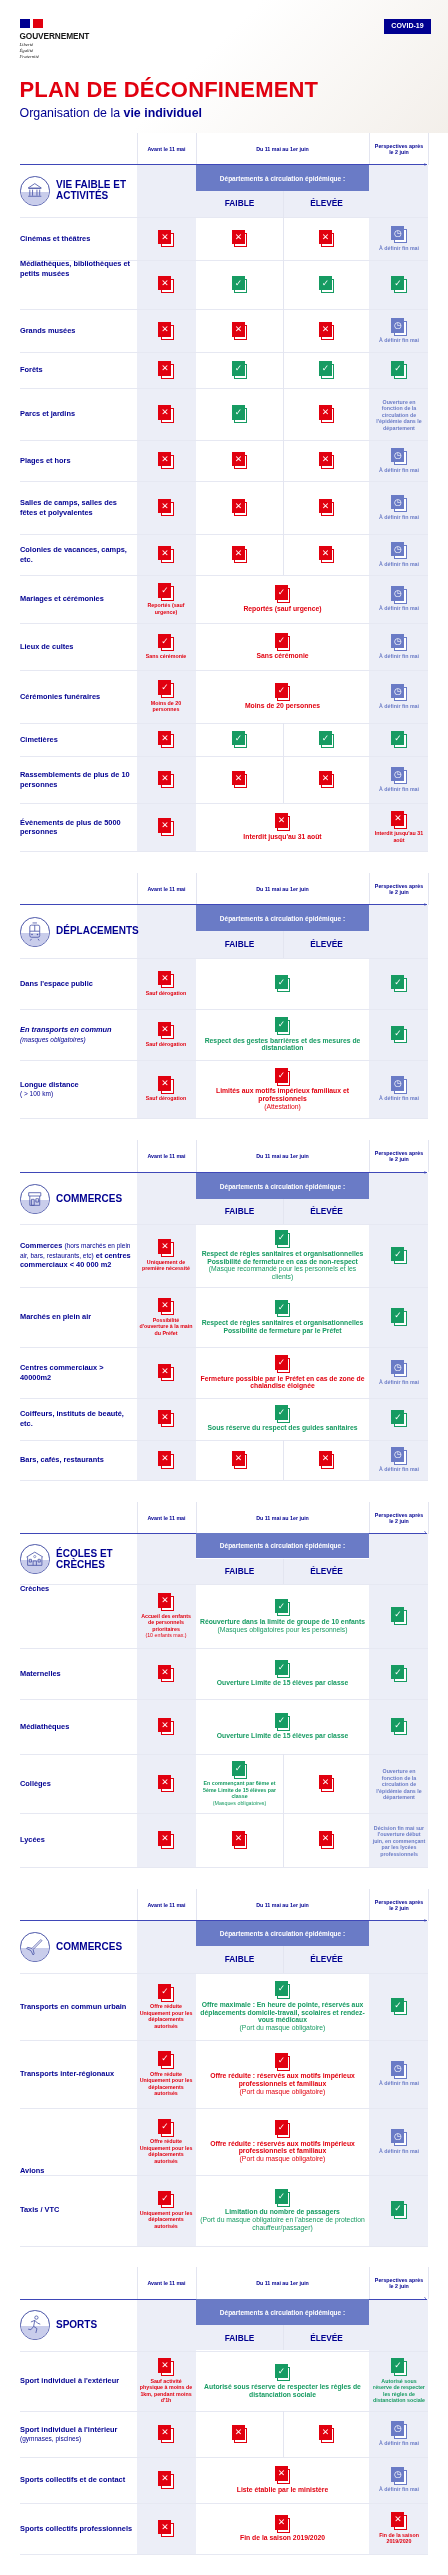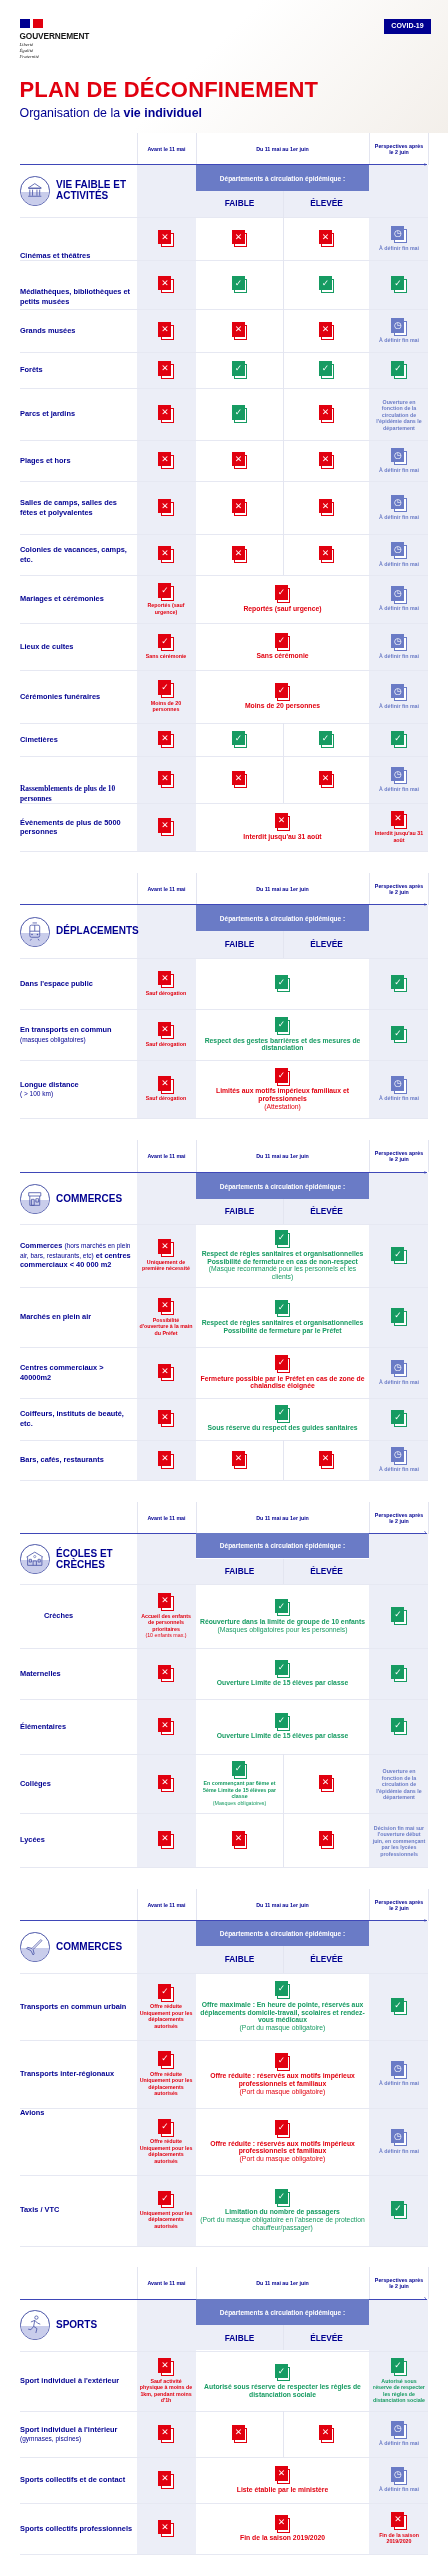--- a/index.html
+++ b/index.html
@@ -85,21 +85,21 @@
     <div class="level" style="left:283px;top:198px">ÉLEVÉE</div>
     <div class="sec-icon" style="top:176px">
       <div class="fill"></div>
       <svg viewBox="0 0 50 50">
         <path d="M13 20 L25 12 L37 20 Z M14 21 H36 M16 23 V34 M21 23 V34 M29 23 V34 M34 23 V34 M13 35 H37" stroke="#4a55a8" stroke-width="1.5" fill="none"></path>
       </svg>
     </div>
     <div class="sec-title" style="top:179px;width:74px">VIE FAIBLE ET ACTIVITÉS</div>
     <div class="rowline" style="top:217px"></div>
     <div class="rowline" style="top:260px"></div>
-    <div class="rowlabel" style="top:217px;height:43px;display:flex;align-items:flex-end;">
+    <div class="rowlabel" style="top:217px;height:43px;display:flex;align-items:center;">
       <div><span>Cinémas et théâtres</span></div>
     </div>
     <div class="cell" style="left:139px;width:54px;top:217px;height:43px;justify-content:center;">
       <div class="ico no">
         <div class="back"></div>
         <div class="front">✕</div>
       </div>
     </div>
     <div class="vline" style="left:283px;top:217px;height:43px"></div>
     <div class="cell" style="left:198px;width:83px;top:217px;height:43px;justify-content:center;">
@@ -115,21 +115,21 @@
       </div>
     </div>
     <div class="cell" style="left:372px;width:54px;top:217px;height:43px;justify-content:center;">
       <div class="ico clock">
         <div class="back"></div>
         <div class="front">◷</div>
       </div>
       <div class="note  blue"><span>À définir fin mai</span></div>
     </div>
     <div class="rowline" style="top:309px"></div>
-    <div class="rowlabel" style="top:272px;height:49px;display:flex;align-items:center;">
+    <div class="rowlabel" style="top:244px;height:49px;display:flex;align-items:center;">
       <div><span>Médiathèques, bibliothèques et petits musées</span></div>
     </div>
     <div class="cell" style="left:139px;width:54px;top:260px;height:49px;justify-content:center;">
       <div class="ico no">
         <div class="back"></div>
         <div class="front">✕</div>
       </div>
     </div>
     <div class="vline" style="left:283px;top:260px;height:49px"></div>
     <div class="cell" style="left:198px;width:83px;top:260px;height:49px;justify-content:center;">
@@ -423,21 +423,21 @@
         <div class="front">✓</div>
       </div>
     </div>
     <div class="cell" style="left:372px;width:54px;top:723px;height:33px;justify-content:center;">
       <div class="ico yes">
         <div class="back"></div>
         <div class="front">✓</div>
       </div>
     </div>
     <div class="rowline" style="top:803px"></div>
-    <div class="rowlabel" style="top:756px;height:47px;display:flex;align-items:flex-end;font-family:Liberation Serif, serif;">
+    <div class="rowlabel" style="top:756px;height:47px;display:flex;align-items:center;">
       <div><span>Rassemblements de plus de 10 personnes</span></div>
     </div>
     <div class="cell" style="left:139px;width:54px;top:756px;height:47px;justify-content:center;">
       <div class="ico no">
         <div class="back"></div>
         <div class="front">✕</div>
       </div>
     </div>
     <div class="vline" style="left:283px;top:756px;height:47px"></div>
     <div class="cell" style="left:198px;width:83px;top:756px;height:47px;justify-content:center;">
@@ -527,21 +527,21 @@
         <div class="front">✓</div>
       </div>
     </div>
     <div class="cell" style="left:372px;width:54px;top:958px;height:51px;justify-content:center;">
       <div class="ico yes">
         <div class="back"></div>
         <div class="front">✓</div>
       </div>
     </div>
     <div class="rowline" style="top:1060px"></div>
-    <div class="rowlabel" style="top:1009px;height:51px;display:flex;align-items:center;">
+    <div class="rowlabel" style="top:1009px;height:51px;display:flex;align-items:center;font-style:italic;">
       <div><span>En transports en commun</span><br><span class="sub">(masques obligatoires)</span></div>
     </div>
     <div class="cell" style="left:139px;width:54px;top:1009px;height:51px;justify-content:center;">
       <div class="ico no">
         <div class="back"></div>
         <div class="front">✕</div>
       </div>
       <div class="note  red"><span>Sauf dérogation</span></div>
     </div>
     <div class="cell" style="left:198px;width:169px;top:1009px;height:51px;justify-content:center;">
@@ -750,21 +750,21 @@
     <div class="sec-icon" style="top:1544px">
       <div class="fill"></div>
       <svg viewBox="0 0 50 50">
         <path d="M10 22 L25 13 L40 22 M12 22 V37 H38 V22 M22 37 V29 H28 V37 M15 26 H19 V31 H15 Z M31 26 H35 V31 H31 Z" stroke="#4a55a8" stroke-width="1.5" fill="none"></path>
         <circle cx="25" cy="21" r="2" stroke="#4a55a8" fill="none"></circle>
       </svg>
     </div>
     <div class="sec-title" style="top:1548px;width:74px">ÉCOLES ET CRÈCHES</div>
     <div class="rowline" style="top:1584px"></div>
     <div class="rowline" style="top:1648px"></div>
-    <div class="rowlabel" style="top:1584px;height:64px;display:flex;align-items:center;margin-left:24px;">
+    <div class="rowlabel" style="top:1584px;height:64px;display:flex;align-items:flex-start;">
       <div><span>Crèches</span></div>
     </div>
     <div class="cell" style="left:139px;width:54px;top:1584px;height:64px;justify-content:center;">
       <div class="ico no">
         <div class="back"></div>
         <div class="front">✕</div>
       </div>
       <div class="note  red"><span>Accueil des enfants de personnels prioritaires</span><br><span class="light">(10 enfants max.)</span></div>
     </div>
     <div class="cell" style="left:198px;width:169px;top:1584px;height:64px;justify-content:center;">
@@ -798,21 +798,21 @@
       <div class="note big green"><span>Ouverture Limite de 15 élèves par classe</span></div>
     </div>
     <div class="cell" style="left:372px;width:54px;top:1648px;height:51px;justify-content:center;">
       <div class="ico yes">
         <div class="back"></div>
         <div class="front">✓</div>
       </div>
     </div>
     <div class="rowline" style="top:1754px"></div>
     <div class="rowlabel" style="top:1699px;height:55px;display:flex;align-items:center;">
-      <div><span>Élémentaires</span></div>
+      <div><span>Médiathèques</span></div>
     </div>
     <div class="cell" style="left:139px;width:54px;top:1699px;height:55px;justify-content:center;">
       <div class="ico no">
         <div class="back"></div>
         <div class="front">✕</div>
       </div>
     </div>
     <div class="cell" style="left:198px;width:169px;top:1699px;height:55px;justify-content:center;">
       <div class="ico yes">
         <div class="back"></div>
@@ -946,21 +946,21 @@
       <div class="note big red"><span>Offre réduite : réservés aux motifs impérieux professionnels et familiaux</span><br><span class="light">(Port du masque obligatoire)</span></div>
     </div>
     <div class="cell" style="left:372px;width:54px;top:2040px;height:68px;justify-content:center;">
       <div class="ico clock">
         <div class="back"></div>
         <div class="front">◷</div>
       </div>
       <div class="note  blue"><span>À définir fin mai</span></div>
     </div>
     <div class="rowline" style="top:2175px"></div>
-    <div class="rowlabel" style="top:2108px;height:67px;display:flex;align-items:flex-start;">
+    <div class="rowlabel" style="top:2108px;height:67px;display:flex;align-items:flex-end;">
       <div><span>Avions</span></div>
     </div>
     <div class="cell" style="left:139px;width:54px;top:2108px;height:67px;justify-content:center;">
       <div class="ico yesr">
         <div class="back"></div>
         <div class="front">✓</div>
       </div>
       <div class="note  red"><span>Offre réduite Uniquement pour les déplacements autorisés</span></div>
     </div>
     <div class="cell" style="left:198px;width:169px;top:2108px;height:67px;justify-content:center;">

